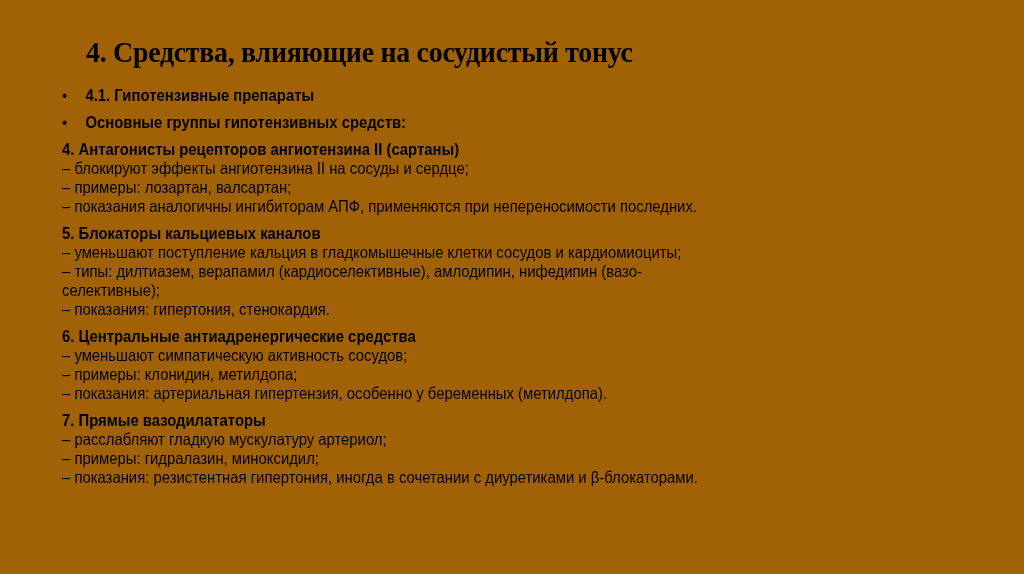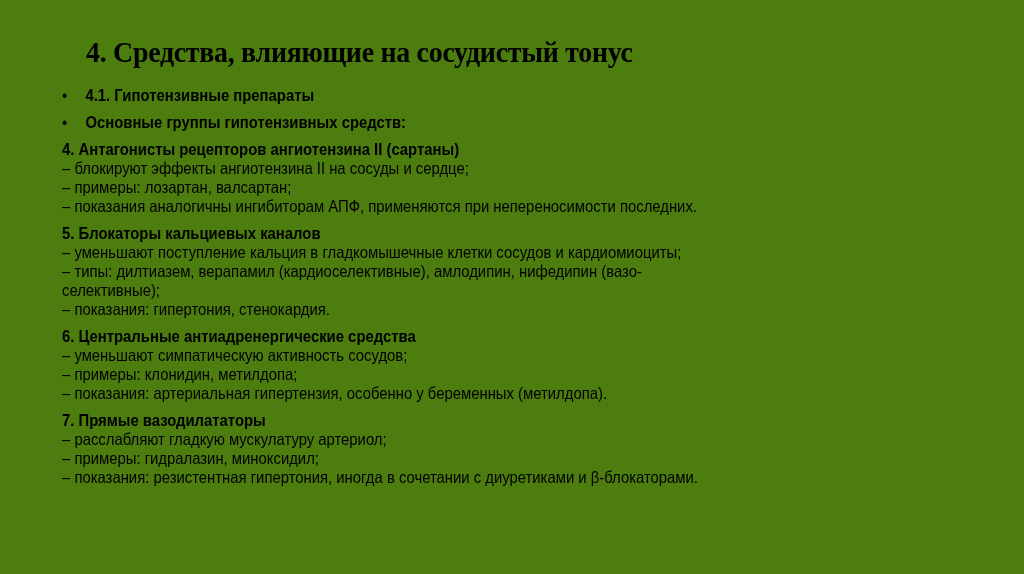--- a/index.html
+++ b/index.html
@@ -11,21 +11,21 @@
       width: 1024px;
       height: 574px;
       position: relative;
       overflow: hidden;
       color: #000000;
     }
     .slide {
       position: absolute;
       left: 0; top: 0;
       width: 1024px; height: 574px;
-      background: #4d7c0f;
+      background: #a16207;
     }
     .title {
       position: absolute;
       left: 86px;
       top: 34px;
       font-family: "Liberation Serif", serif;
       font-weight: bold;
       font-size: 30px;
       line-height: 36px;
       letter-spacing: -0.3px;

